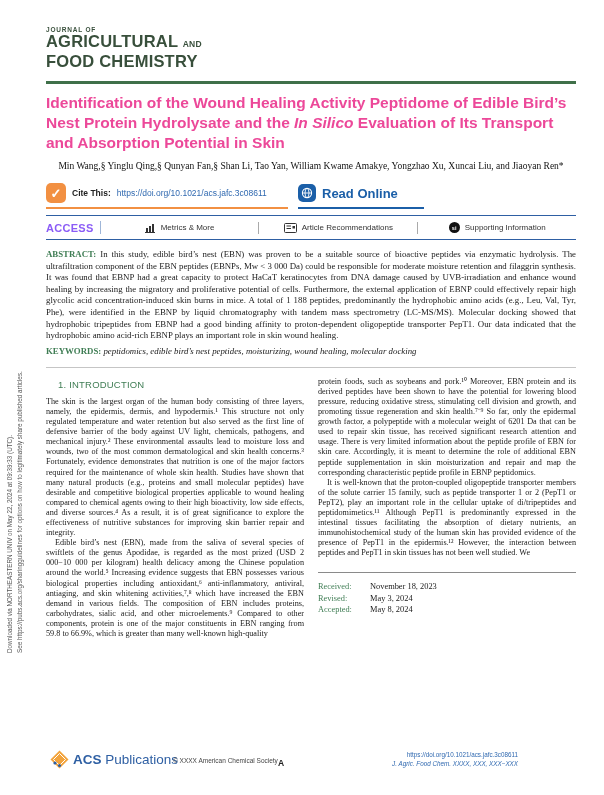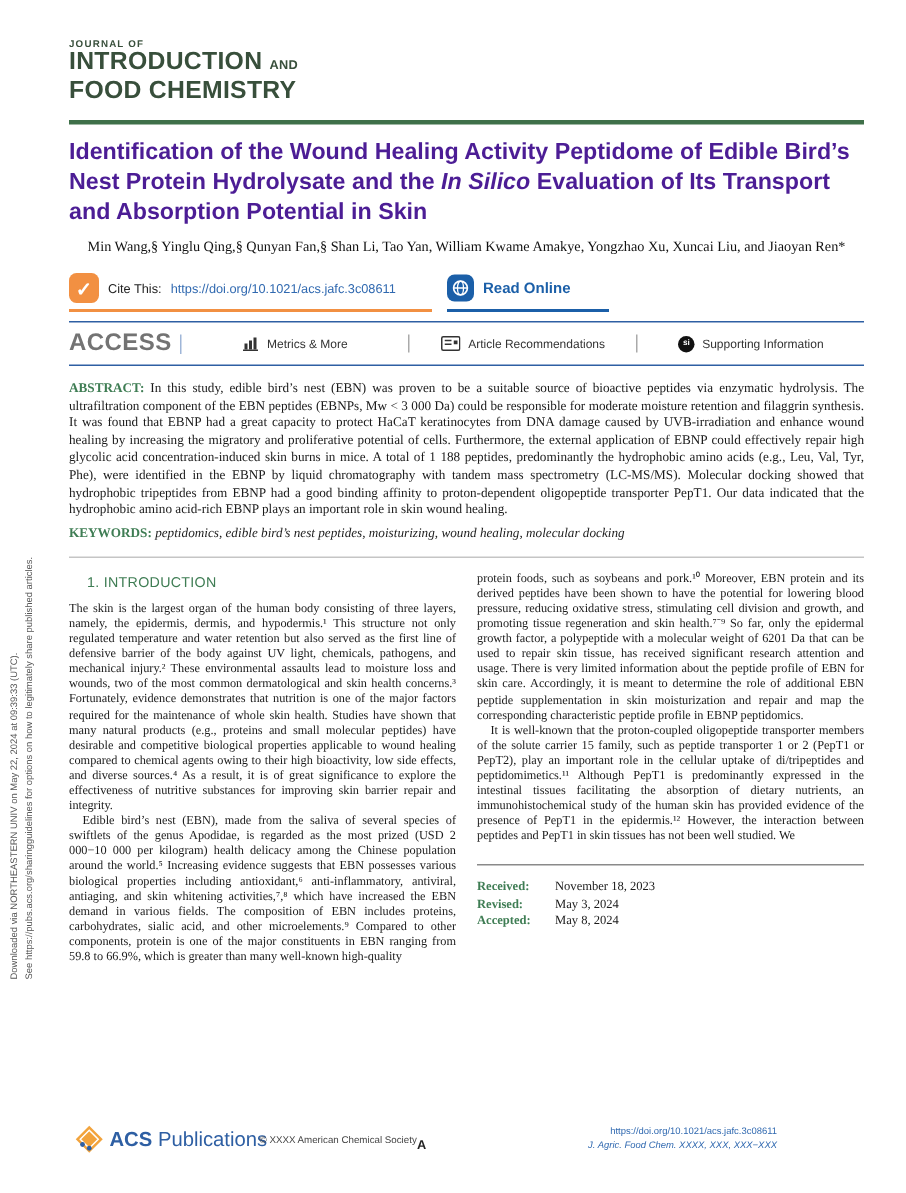--- a/index.html
+++ b/index.html
@@ -21,42 +21,42 @@
   .logo-and { font-size:8.5px; font-weight:bold; }
 
   .rule-green-thick { border-top:2.5px solid #3f7049; margin-top:11px; }
   .site-row { display:flex; justify-content:space-between; align-items:center; padding:2px 0 2px; height:13px; }
   .site-link { font-family:"Liberation Sans", sans-serif; font-size:8px; color:#3e6b4f; }
   .article-badge { background:#4e8458; color:#fff; font-family:"Liberation Sans", sans-serif;
     font-weight:bold; font-size:8px; padding:1.5px 9px 2px; border-radius:1px; }
   .rule-green-thin { border-top:1px solid #3f7049; }
 
   .title { margin-top:9px; font-family:"Liberation Sans", sans-serif; font-weight:bold;
-    font-size:15.5px; line-height:20px; color:#4c1d95; }
+    font-size:15.5px; line-height:20px; color:#ec4899; }
   .title .it { font-style:italic; }
 
   .authors { margin-top:7px; font-size:9.5px; line-height:12px; color:#111;text-align:center; }
 
   .cite-row { margin-top:11px; display:flex; align-items:stretch; }
   .cite-box { display:flex; align-items:center; gap:6px; border-bottom:2.5px solid #f29042;
     padding-bottom:4px; width:242px; }
   .cite-icon { flex:none; width:20px; height:20px; background:#f29042; border-radius:5px; color:#fff;
     font-family:"Liberation Sans", sans-serif; font-weight:bold; font-size:13px;
     display:flex; align-items:center; justify-content:center; }
-  .cite-label { font-family:"Liberation Sans", sans-serif; font-weight:normal; font-size:8.5px; color:#222; white-space:nowrap; }
+  .cite-label { font-family:"Liberation Sans", sans-serif; font-weight:bold; font-size:8.5px; color:#222; white-space:nowrap; }
   .cite-doi { font-family:"Liberation Sans", sans-serif; font-size:8.5px; color:#3069b0; white-space:nowrap; }
   .read-box { display:flex; align-items:center; gap:6px; border-bottom:2.5px solid #1b5fa8;
     padding-bottom:4px; margin-left:10px; padding-right:26px; }
   .read-icon { flex:none; width:18px; height:18px; background:#1b5fa8; border-radius:5px;
     display:flex; align-items:center; justify-content:center; }
-  .read-label { font-family:"Liberation Sans", sans-serif; font-weight:bold; font-size:10px; color:#1b5fa8; white-space:nowrap; }
+  .read-label { font-family:"Liberation Sans", sans-serif; font-weight:bold; font-size:13px; color:#1b5fa8; white-space:nowrap; }
 
   .access-bar { margin-top:6px; border-top:1.5px solid #2e5fa3; border-bottom:1.5px solid #2e5fa3;
     display:flex; align-items:center; padding:5px 0 5px; font-family:"Liberation Sans", sans-serif; }
-  .access-word { font-weight:bold; font-size:16px; color:#737373; letter-spacing:0.3px; }
+  .access-word { font-weight:bold; font-size:11px; color:#8b5cf6; letter-spacing:0.3px; }
   .access-sep { width:1px; height:13px; background:#9fb6d8; margin:0 0 0 6px; }
   .vsep { width:1px; height:12px; background:#aaa; }
   .access-item { flex:1; display:flex; align-items:center; justify-content:center; gap:5px;
     font-size:8px; color:#333; }
   .si-circle { width:11px; height:11px; border-radius:50%; background:#111; color:#fff;
     font-size:5.5px; font-weight:bold; display:flex; align-items:center; justify-content:center; }
 
   .abstract { margin-top:9px; font-size:8.8px; line-height:11.6px; text-align:justify; }
   .green-label { color:#3f7d54; font-weight:bold; }
   .keywords { margin-top:4px; font-size:8.8px; line-height:11px; }
@@ -66,21 +66,21 @@
 
   .columns { display:flex; gap:14px; margin-top:9px; }
   .col { width:258px; font-size:8.2px; line-height:10.1px; text-align:justify; }
   .sec-head { font-family:"Liberation Sans", sans-serif; font-weight:normal; font-size:9.5px;
     color:#3f7d54; margin:3px 12px 7px; letter-spacing:0.2px; }
   .col p { margin:0;font-family:Liberation Serif, serif; }
   .col p.indent { text-indent:9px; }
 
   .received-box { margin-top:14px; border-top:1px solid #8a8a8a; padding-top:8px; }
   .received-row { display:flex; font-size:8.4px; line-height:11.5px; text-align:left; }
-  .received-row .lbl { width:52px; font-weight:bold; color:#3f7d54; }
+  .received-row .lbl { width:52px; font-weight:normal; color:#3f7d54; }
 
   .footer { position:absolute; left:46px; top:748px; width:530px; height:30px; }
   .acs-logo { position:absolute; left:4px; top:2px; display:flex; align-items:center; gap:4px; }
   .acs-logo-text { font-family:"Liberation Sans", sans-serif; font-size:13.5px; color:#2e5fa3; }
   .acs-logo-text b { font-weight:bold; }
   .copyright { position:absolute; left:127px; top:9px; font-family:"Liberation Sans", sans-serif;
     font-size:6.5px; color:#444; }
   .page-letter { position:absolute; left:232px; top:10px; font-family:"Liberation Sans", sans-serif;
     font-weight:bold; font-size:8.5px; color:#222; }
   .footer-right { position:absolute; right:58px; top:3px; text-align:right;
@@ -94,21 +94,21 @@
 
   <div class="sidebar-rot">
     <div>Downloaded via NORTHEASTERN UNIV on May 22, 2024 at 09:39:33 (UTC).</div>
     <div>See https://pubs.acs.org/sharingguidelines for options on how to legitimately share published articles.</div>
   </div>
 
   <div class="content">
 
     <div class="logo">
       <div class="logo-top">JOURNAL OF</div>
-      <div class="logo-line"><span>INTRODUCTION</span> <span class="logo-and">AND</span></div>
+      <div class="logo-line"><span>AGRICULTURAL</span> <span class="logo-and">AND</span></div>
       <div class="logo-line">FOOD CHEMISTRY</div>
     </div>
 
     <div class="rule-green-thick"></div>
     <div class="rule-green-thin"></div>
 
     <h1 class="title" style="margin-bottom:0;"><span>Identification of the Wound Healing Activity Peptidome of Edible Bird’s Nest Protein Hydrolysate and the </span><span class="it">In Silico</span><span> Evaluation of Its Transport and Absorption Potential in Skin</span></h1>
 
     <div class="authors">Min Wang,§ Yinglu Qing,§ Qunyan Fan,§ Shan Li, Tao Yan, William Kwame Amakye, Yongzhao Xu, Xuncai Liu, and Jiaoyan Ren*</div>
 

